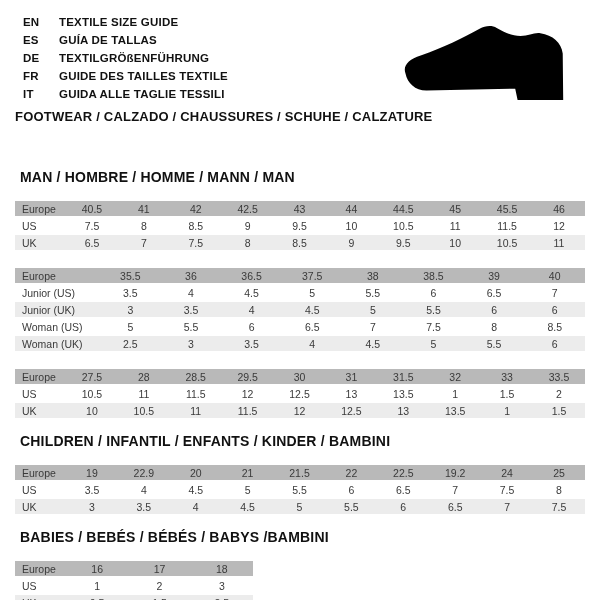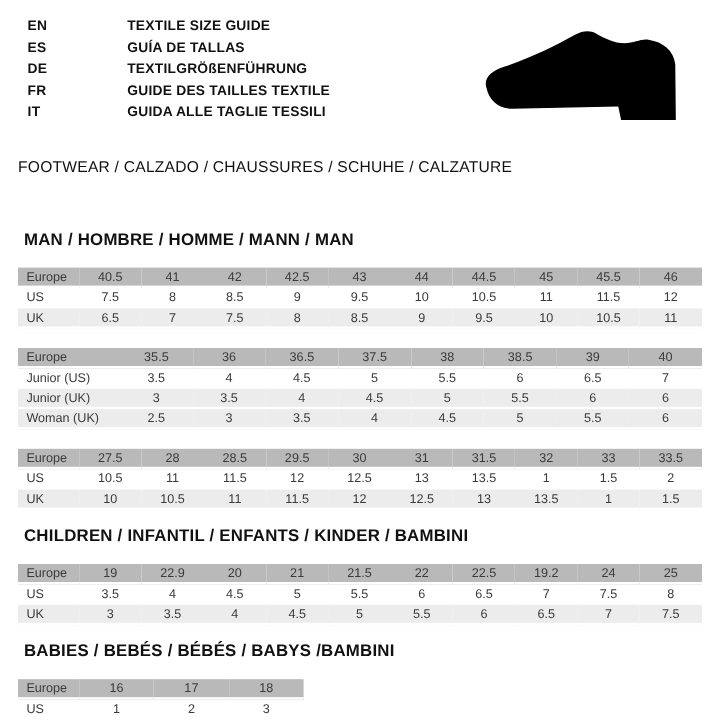--- a/index.html
+++ b/index.html
@@ -5,28 +5,28 @@
   html,body{margin:0;padding:0;background:#fff;}
   body{
     width:600px;height:600px;overflow:hidden;position:relative;
     font-family:"Liberation Sans","DejaVu Sans",sans-serif;
     -webkit-font-smoothing:antialiased;
   }
   .page{padding:13px 15px 0 15px;position:relative;}
 
   
   .lang-list{margin-left:8px;}
-  .lang-row{display:grid;grid-template-columns:36px 1fr;line-height:18px;gap:47px;}
+  .lang-row{display:grid;grid-template-columns:36px 1fr;line-height:18px;}
   .lang-code,.lang-label{
     font-weight:bold;font-size:11.5px;color:#111;letter-spacing:.2px;
     white-space:nowrap;
   }
 
   .category-line{
-    font-weight:normal;font-size:13px;color:#111;margin-top:28px;
+    font-weight:bold;font-size:13px;color:#111;margin-top:6px;
     letter-spacing:.2px;white-space:nowrap;
   }
 
   
   .shoe{position:absolute;top:16px;right:14px;width:190px;height:96px;}
 
   
   .section{margin-top:13px;}
   .section.first{margin-top:45px;}
   .section-title{
@@ -173,20 +173,31 @@
             <td class="lbl">Junior (UK)</td>
             <td>3</td>
             <td>3.5</td>
             <td>4</td>
             <td>4.5</td>
             <td>5</td>
             <td>5.5</td>
             <td>6</td>
             <td>6</td>
           </tr>
+          <tr>
+            <td class="lbl">Woman (US)</td>
+            <td>5</td>
+            <td>5.5</td>
+            <td>6</td>
+            <td>6.5</td>
+            <td>7</td>
+            <td>7.5</td>
+            <td>8</td>
+            <td>8.5</td>
+          </tr>
           <tr class="alt">
             <td class="lbl">Woman (UK)</td>
             <td>2.5</td>
             <td>3</td>
             <td>3.5</td>
             <td>4</td>
             <td>4.5</td>
             <td>5</td>
             <td>5.5</td>
             <td>6</td>

